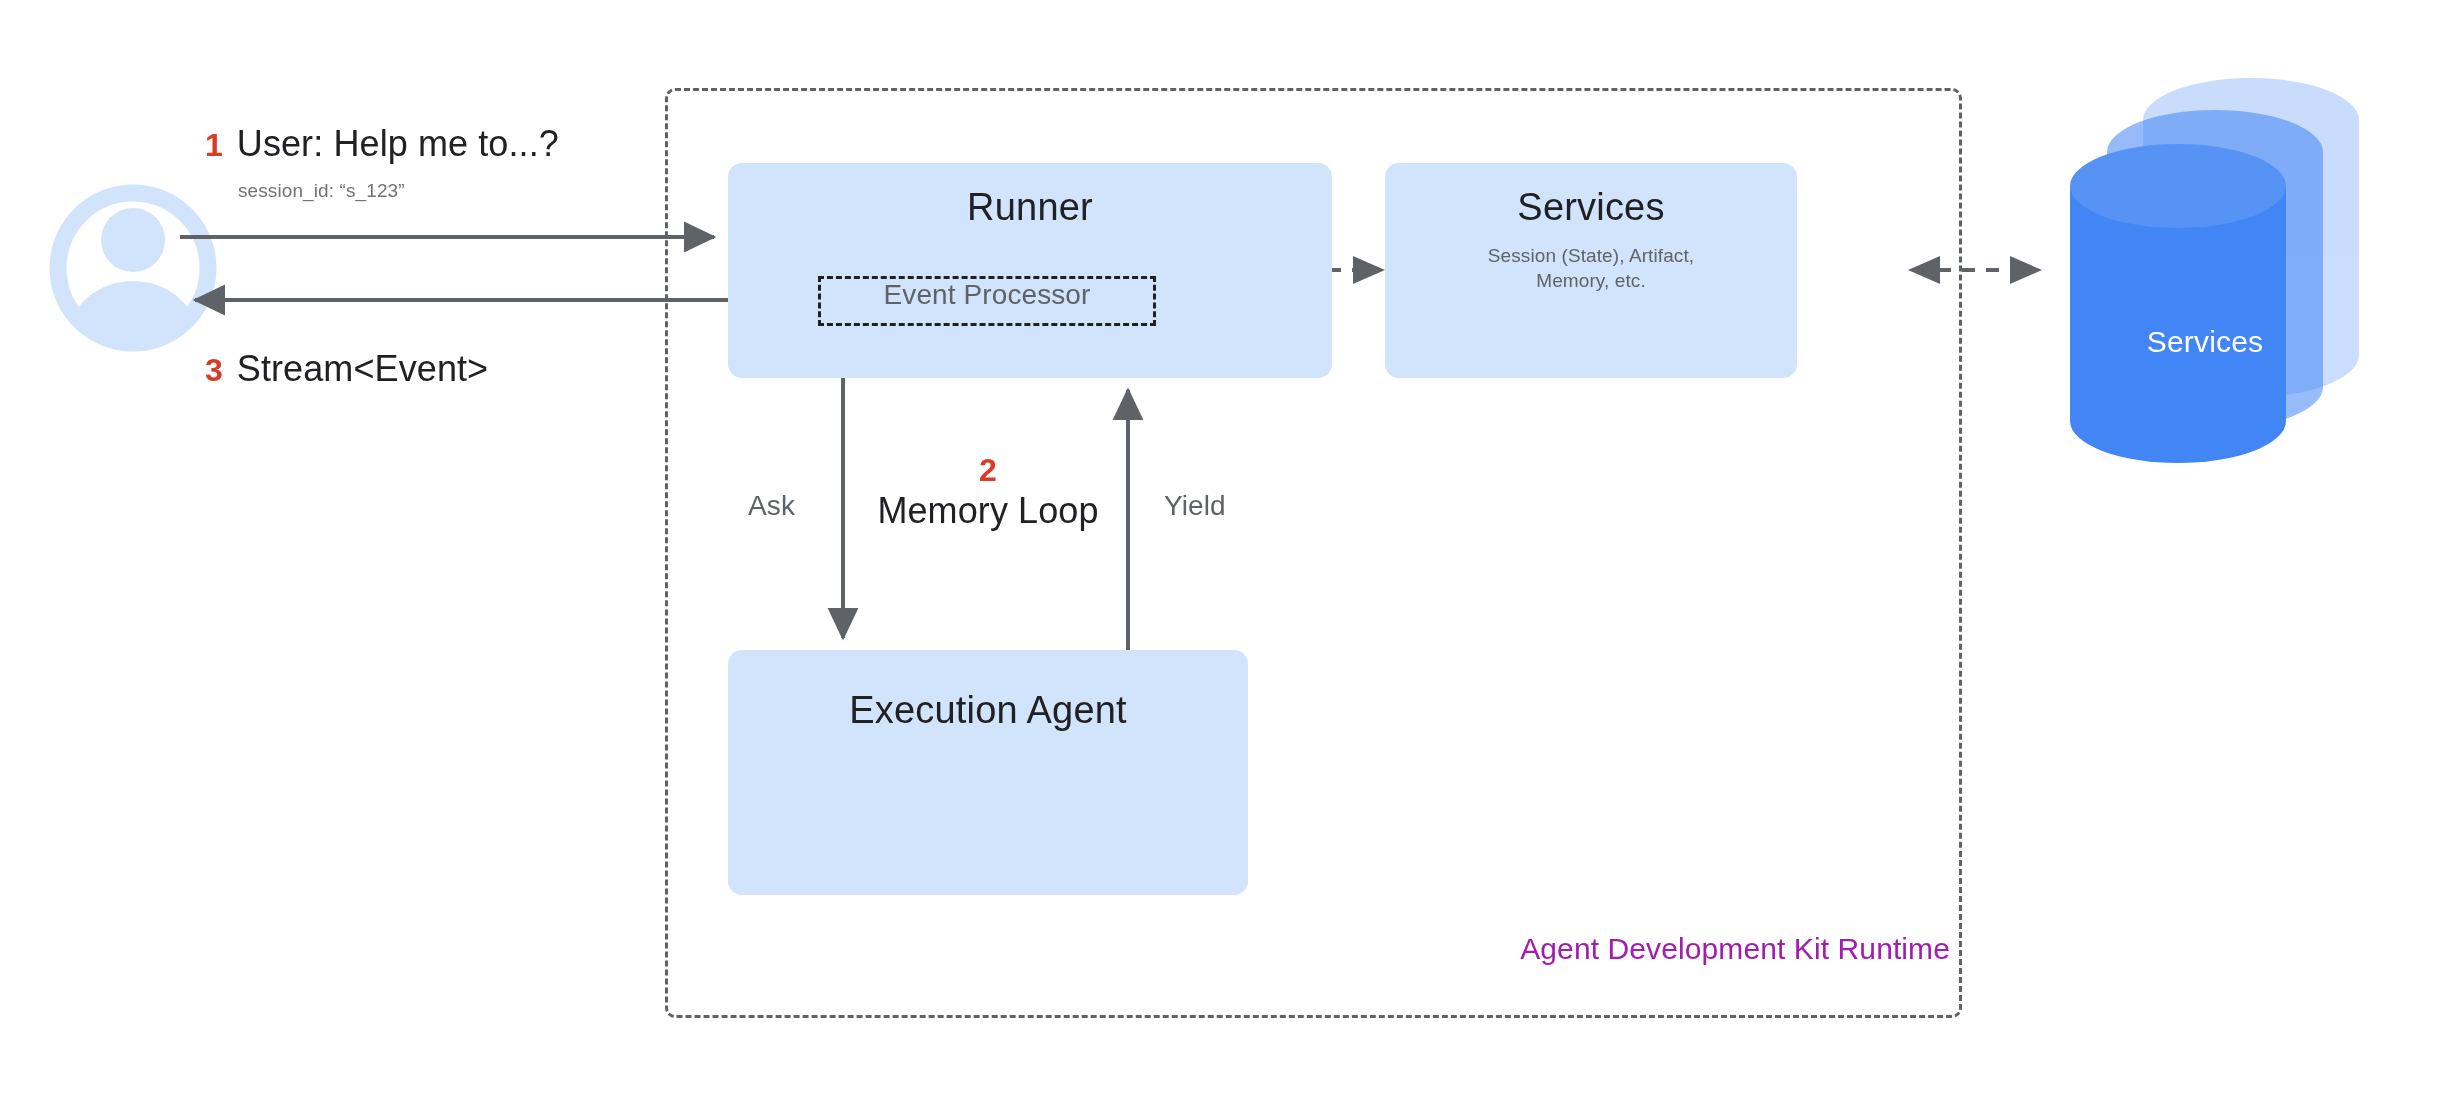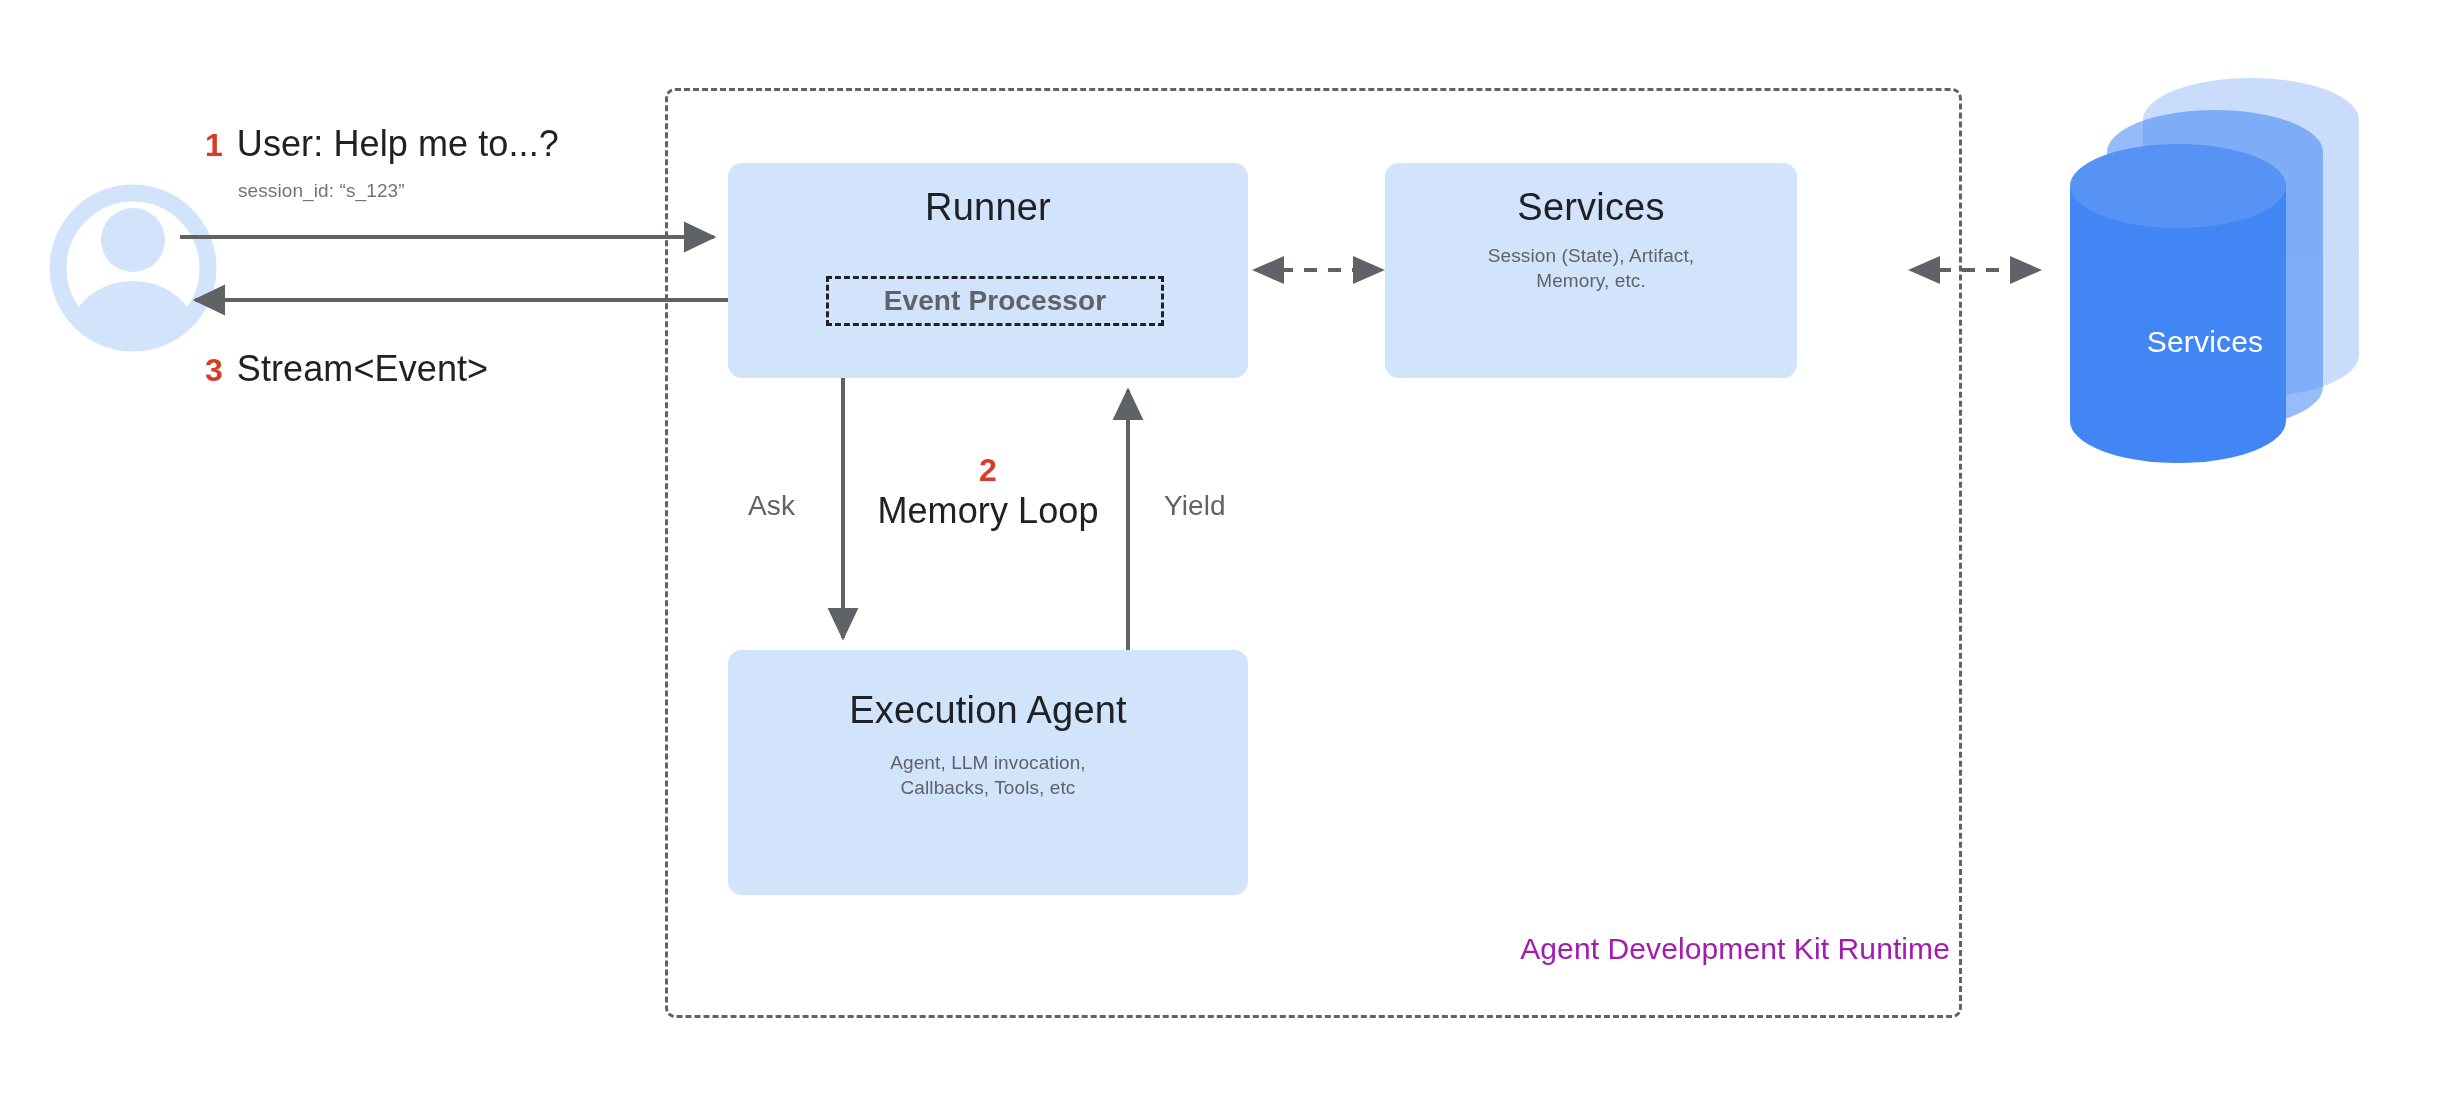--- a/index.html
+++ b/index.html
@@ -61,35 +61,33 @@
   .node-sub {
     font-size: 19px;
     color: #5f6368;
     line-height: 1.34;
     text-align: center;
     letter-spacing: 0.1px;
   }
 
   #runner-box {
     left: 728px; top: 163px;
-    width: 520px; height: 215px;
+    width: 604px; height: 215px;
     padding-top: 24px;
   }
   #event-processor-box {
     position: absolute;
-    left: 98px;
+    left: 90px;
     top: 113px;
     width: 338px;
     height: 50px;
     border: 3px dashed #202124;
     box-sizing: border-box;
     display: flex;
-    align-items: center;
     justify-content: center;
-    font-weight: bold;
   }
   #event-processor-label {
     font-size: 28px;
     color: #5f6368;
     white-space: nowrap;
     letter-spacing: 0.1px;
   }
 
   #services-box {
     left: 1385px; top: 163px;
@@ -253,21 +251,20 @@
     </div>
   </div>
 
   <div class="abs node-box" id="services-box">
     <div class="node-title">Services</div>
     <div class="node-sub">Session (State), Artifact,<br>Memory, etc.</div>
   </div>
 
   <div class="abs node-box" id="execution-box">
     <div class="node-title">Execution Agent</div>
-    <div class="node-sub">Agent, LLM invocation,<br>Callbacks, Tools, etc</div>
   </div>
 
   <div class="abs edge-label" id="ask-label">Ask</div>
   <div class="abs edge-label" id="yield-label">Yield</div>
 
   <div class="abs" id="event-loop-group">
     <div id="event-loop-step">2</div>
     <div id="event-loop-label">Memory Loop</div>
   </div>
 

